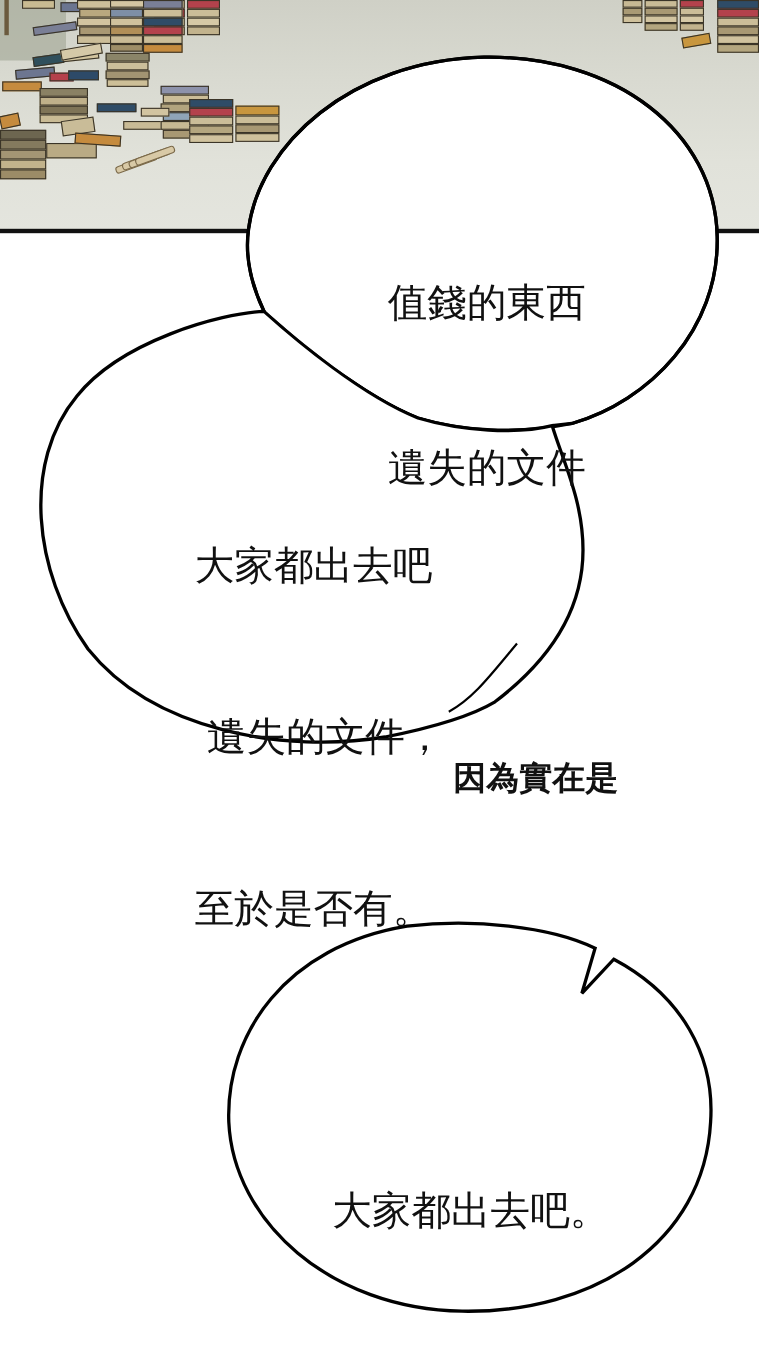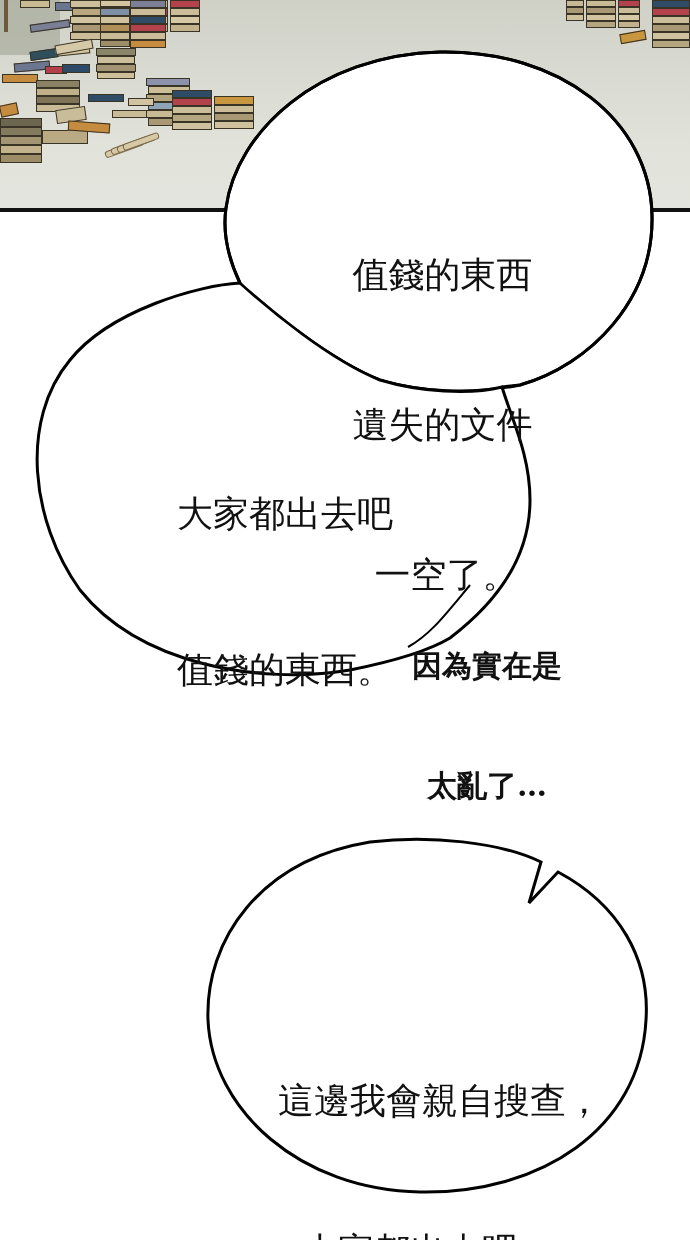--- a/index.html
+++ b/index.html
@@ -198,29 +198,27 @@
            C 540 1194, 640 1130, 646 1020
            C 650 960, 620 905, 558 872
            L 529 903 Z" fill="#ffffff" stroke="#000" stroke-width="3" stroke-linejoin="miter"></path>
 
   <path d="M 408 647 C 430 635, 445 615, 470 585" fill="none" stroke="#000" stroke-width="2"></path>
 </svg>
 
 <div class="text t-sans" style="left:330px;top:150px;width:225px;font-size:36px;line-height:50px;">
   <span class="line">值錢的東西</span>
   <span class="line">遺失的文件</span>
-  <span class="line" style="padding-left:8px;">一空了。</span>
 </div>
 
 <div class="text t-sans" style="left:100px;top:384px;width:370px;font-size:36px;line-height:52px;">
   <span class="line">大家都出去吧</span>
-  <span class="line">值錢的東西。</span>
-</div>
-
-<div class="text t-serif" style="left:382px;top:566px;width:210px;font-size:30px;line-height:40px;">
+  <span class="line" style="padding-left:22px;">遺失的文件，</span>
+  <span class="line">至於是否有。</span>
+</div>
+
+<div class="text t-serif" style="left:382px;top:608px;width:210px;font-size:30px;line-height:40px;">
   <span class="line">因為實在是</span>
-  <span class="line">太亂了…</span>
 </div>
 
 <div class="text t-sans" style="left:228px;top:976px;width:400px;font-size:36px;line-height:50px;">
-  <span class="line" style="padding-left:24px;">這邊我會親自搜查，</span>
   <span class="line">大家都出去吧。</span>
 </div>
 
 </body></html>

